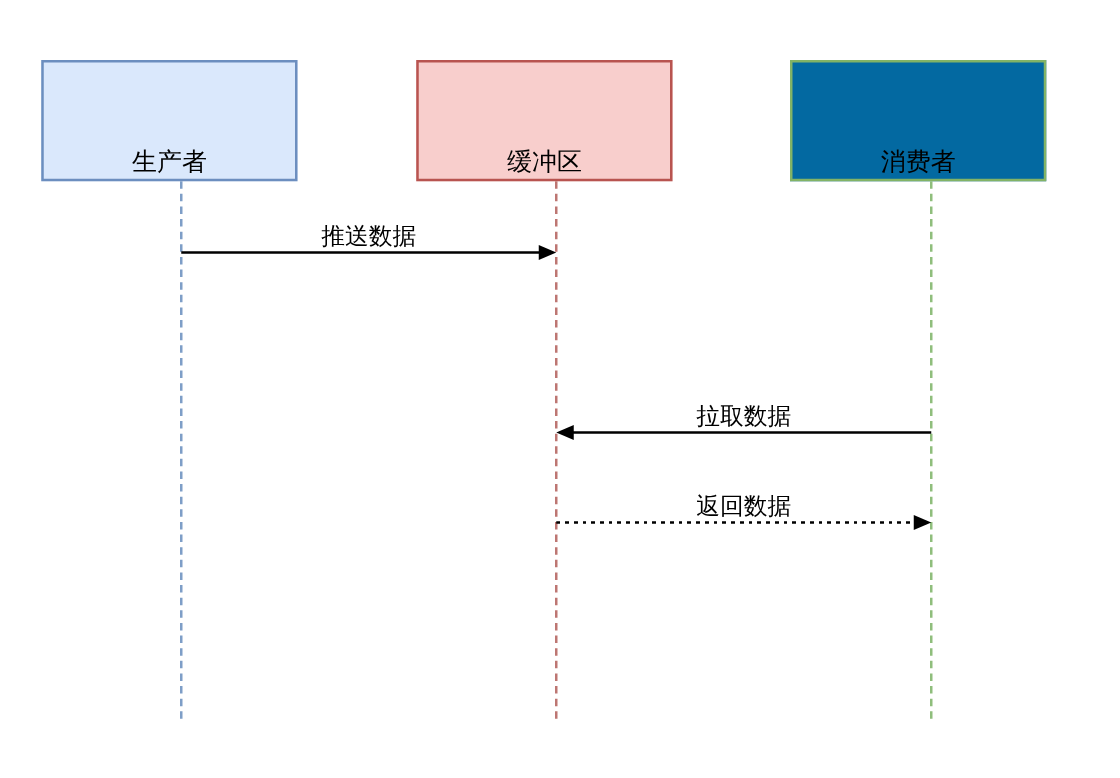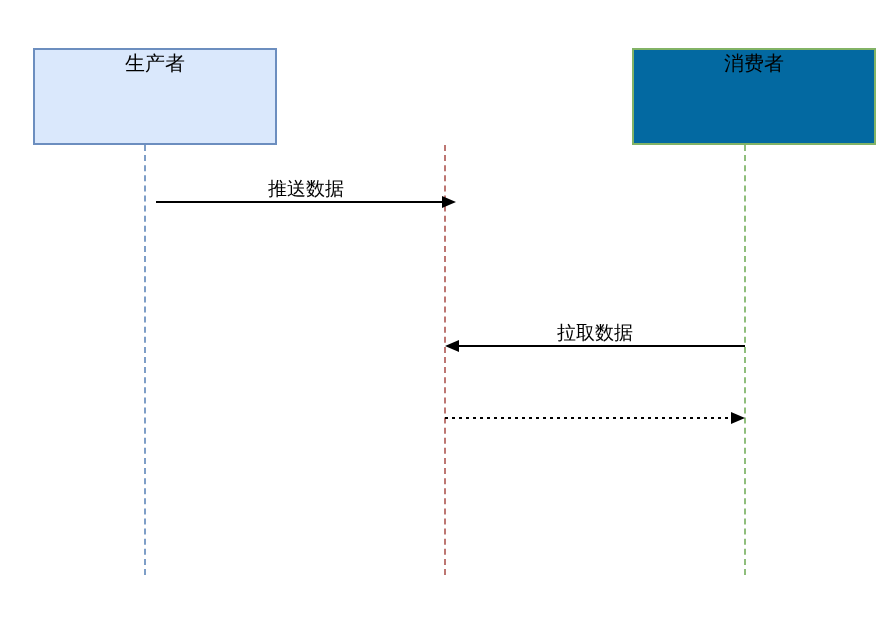--- a/index.html
+++ b/index.html
@@ -12,26 +12,26 @@
     position: relative;
     width: 896px;
     height: 622px;
     background: #ffffff;
     overflow: hidden;
   }
   
   .actor {
     position: absolute;
     top: 48px;
-    width: 244px;
+    width: 205px;
     height: 97px;
     box-sizing: border-box;
     border: 2px solid #000;
     display: flex;
-    align-items: flex-start;
+    align-items: flex-end;
     justify-content: center;
     font-size: 20px;
     color: #000000;
   }
   .actor-producer { left: 33px;  background: #dae8fc; border-color: #6c8ebf; }
   .actor-buffer   { left: 333px; background: #f8cecc; border-color: #b85450; }
   .actor-consumer { left: 632px; background: #0369a1; border-color: #82b366; }
 
   
   .lifeline {
@@ -44,21 +44,21 @@
   .lifeline-producer { left: 144px; border-left-color: #7e9ec7; }
   .lifeline-buffer   { left: 444px; border-left-color: #bd7672; }
   .lifeline-consumer { left: 744px; border-left-color: #8fbe7c; }
 
   
   .message {
     position: absolute;
     width: 300px;
     height: 34px;
   }
-  .msg-1 { left: 156px; top: 176px; }
+  .msg-1 { left: 145px; top: 176px; }
   .msg-2 { left: 145px; top: 247px; }
   .msg-3 { left: 445px; top: 320px; text-decoration: underline; }
   .msg-4 { left: 445px; top: 392px; }
 
   .msg-label {
     position: absolute;
     top: 0;
     left: 0;
     width: 100%;
     text-align: center;
@@ -96,20 +96,23 @@
   }
 </style>
 </head>
 <body>
 
 <div class="canvas">
 
   <div class="actor actor-producer">
     <span>生产者</span>
   </div>
+  <div class="actor actor-buffer">
+    <span>缓冲区</span>
+  </div>
   <div class="actor actor-consumer">
     <span>消费者</span>
   </div>
 
   <div class="lifeline lifeline-producer"></div>
   <div class="lifeline lifeline-buffer"></div>
   <div class="lifeline lifeline-consumer"></div>
 
   <div class="message msg-1">
     <div class="msg-label">推送数据</div>
@@ -118,17 +121,18 @@
   </div>
 
 
   <div class="message msg-3">
     <div class="msg-label">拉取数据</div>
     <div class="msg-line line-solid line-to-left"></div>
     <div class="arrowhead arrow-left"></div>
   </div>
 
   <div class="message msg-4">
+    <div class="msg-label">返回数据</div>
     <div class="msg-line line-dotted line-to-right"></div>
     <div class="arrowhead arrow-right"></div>
   </div>
 
 </div>
 
 </body></html>

